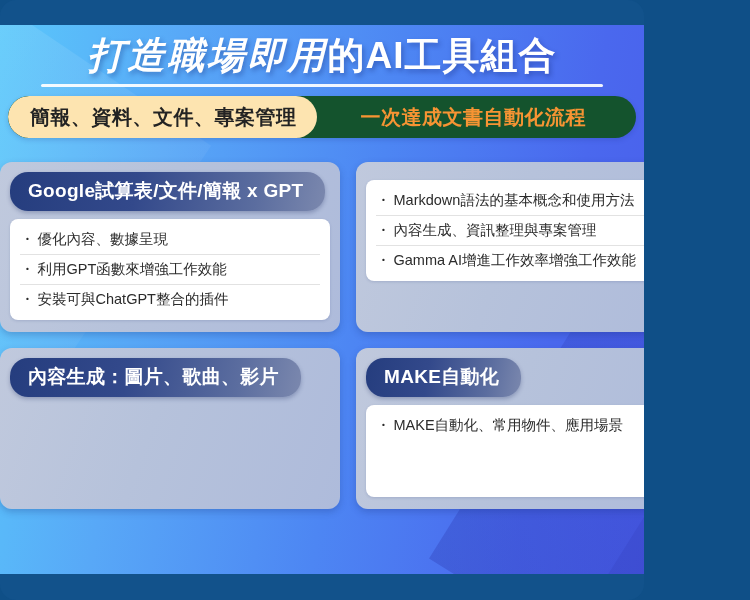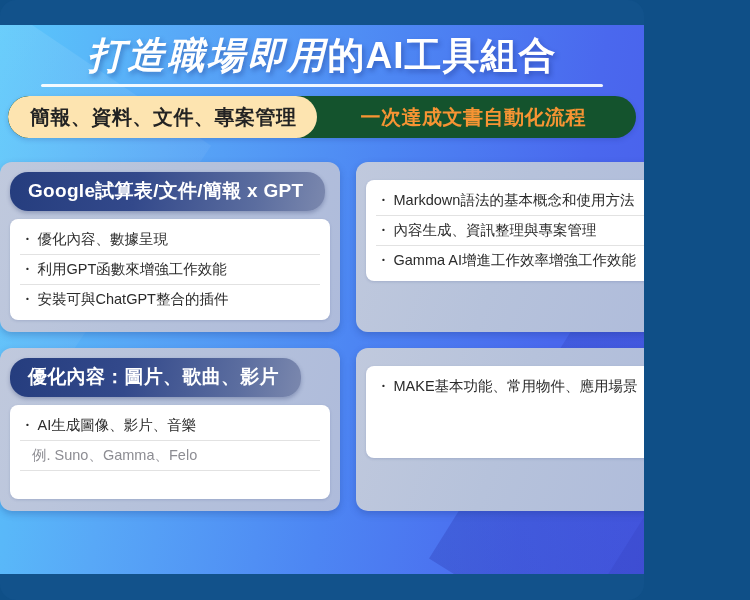--- a/index.html
+++ b/index.html
@@ -183,29 +183,27 @@
     <div class="card">
       <div class="card-body">
         <div class="row"><span class="bullet">・</span><span>Markdown語法的基本概念和使用方法</span></div>
         <div class="row"><span class="bullet">・</span><span>內容生成、資訊整理與專案管理</span></div>
         <div class="row"><span class="bullet">・</span><span>Gamma AI增進工作效率增強工作效能</span></div>
       </div>
     </div>
 
     <div class="card">
       <div class="card-head">
-        <span>優化內容：圖片、歌曲、影片</span>
+        <span>內容生成：圖片、歌曲、影片</span>
+      </div>
+    </div>
+
+    <div class="card">
+      <div class="card-head">
+        <span>MAKE自動化</span>
       </div>
       <div class="card-body">
-        <div class="row"><span class="bullet">・</span><span>AI生成圖像、影片、音樂</span></div>
-        <div class="row sub"><span>例. Suno、Gamma、Felo</span></div>
-        <div class="row empty"><span></span></div>
-      </div>
-    </div>
-
-    <div class="card">
-      <div class="card-body">
-        <div class="row"><span class="bullet">・</span><span>MAKE基本功能、常用物件、應用場景</span></div>
+        <div class="row"><span class="bullet">・</span><span>MAKE自動化、常用物件、應用場景</span></div>
       </div>
     </div>
 
   </div>
 </div>
 
 </body></html>

